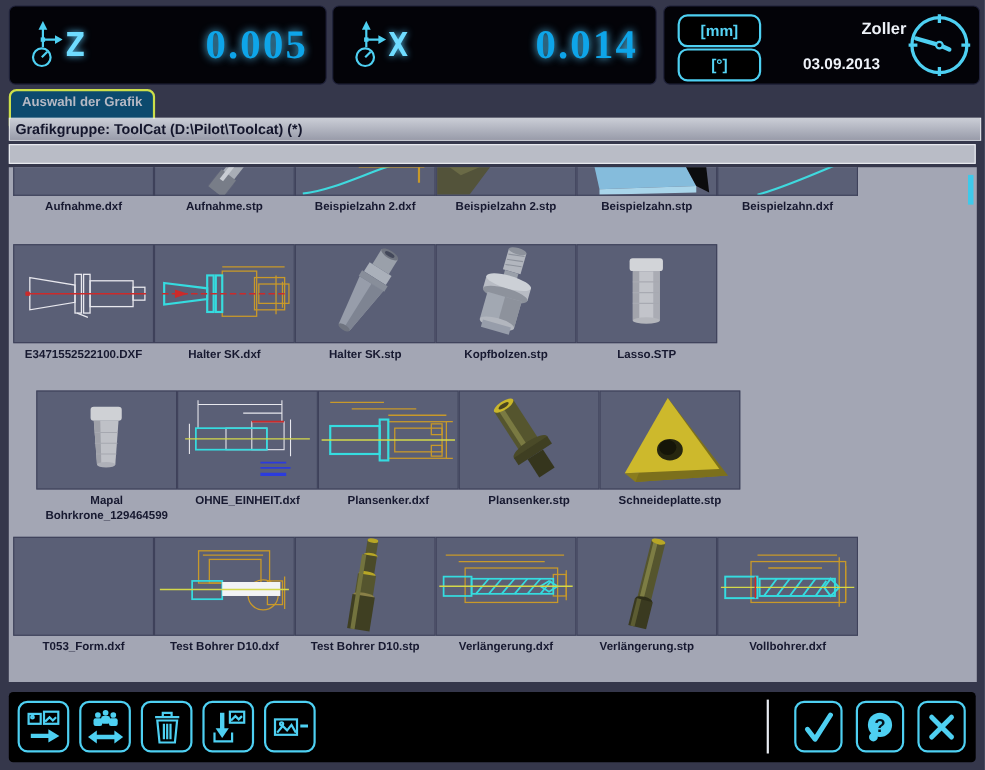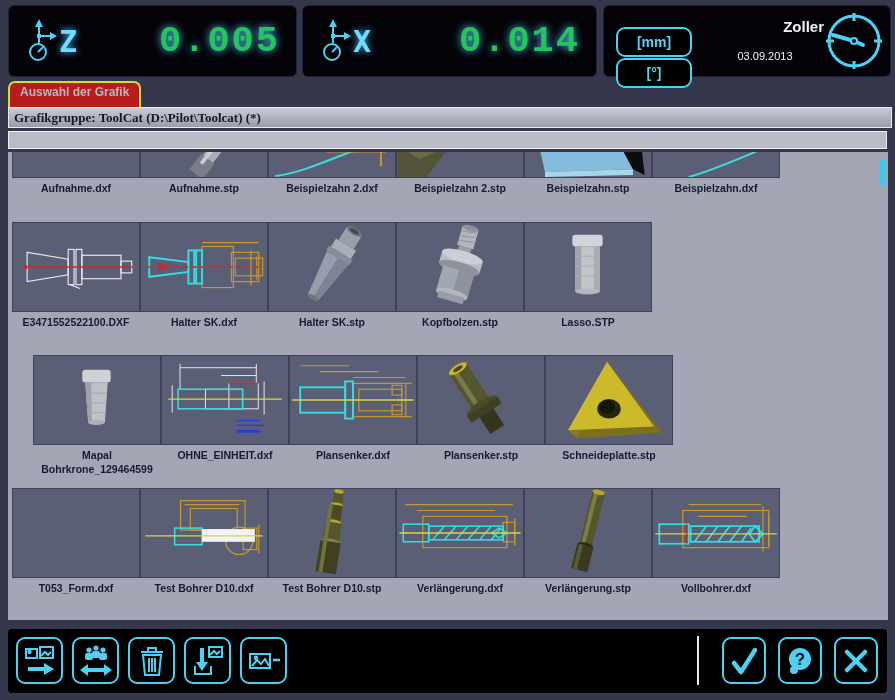--- a/index.html
+++ b/index.html
@@ -6,41 +6,41 @@
   .page{position:relative;width:895px;height:700px;background:#35374b;overflow:hidden;
         font-family:"Liberation Sans",sans-serif;}
   
   .panel{position:absolute;background:#030308;border:1px solid #20223a;border-radius:6px;
          display:flex;align-items:center;}
   .panel-z{left:8px;top:5px;width:287px;height:70px;}
   .panel-x{left:302px;top:5px;width:293px;height:70px;}
   .axis-ic{margin-left:18px;flex:0 0 auto;}
   .axis-letter{color:#6fdcff;font-family:"DejaVu Sans Mono",monospace;font-weight:bold;
         font-size:30px;margin-left:2px;text-shadow:0 0 7px rgba(90,205,255,.9);}
-  .axis-value{margin-left:auto;margin-right:16px;color:#22c55e;
-        font-family:Liberation Mono, monospace;font-weight:bold;font-size:37px;
+  .axis-value{margin-left:auto;margin-right:16px;color:#0ea5e9;
+        font-family:Liberation Serif, serif;font-weight:bold;font-size:37px;
         letter-spacing:2px;text-shadow:0 0 8px rgba(90,205,255,.95);}
   .panel-info{position:absolute;left:603px;top:5px;width:286px;height:70px;background:#030308;
         border:1px solid #20223a;border-radius:6px;}
   .unit-btn{position:absolute;left:12px;width:72px;height:26px;background:#000;
         border:2px solid #4ed0f2;border-radius:9px;color:#55d4f5;font-weight:bold;
-        font-size:14px;display:flex;align-items:center;justify-content:center;cursor:pointer;margin-top:14px;}
+        font-size:14px;display:flex;align-items:center;justify-content:center;cursor:pointer;}
   .unit-mm{top:7px;}.unit-deg{top:38px;}
   .brand{position:absolute;left:100px;top:12px;width:120px;text-align:right;color:#eef2f8;
         font-weight:bold;font-size:15px;}
   .date{position:absolute;left:96px;top:44px;width:130px;text-align:center;color:#eef2f8;
-        font-weight:normal;font-size:11px;}
+        font-weight:bold;font-size:14px;}
   .clock{position:absolute;right:6px;top:5px;}
   
   .badge{position:absolute;left:8px;top:81px;border:2px solid #ccdf4a;border-radius:7px;
-        padding:2px 10px 20px;color:#b6b9c4;font-weight:bold;font-size:12px;background:#b91c1c;}
+        padding:2px 10px 20px;color:#b6b9c4;font-weight:bold;font-size:12px;background:#0c4a6e;}
   .group-bar{position:absolute;left:8px;top:107px;width:877px;height:19px;
         background:linear-gradient(#c9ccd5,#999caa);border:1px solid #e9ebf0;
         color:#14162c;font-weight:bold;font-size:13px;line-height:19px;padding-left:5px;
-        cursor:pointer;font-family:Liberation Serif, serif;}
+        cursor:pointer;}
   .empty-bar{position:absolute;left:8px;top:131px;width:877px;height:16px;
         background:#b9bcc6;border:1px solid #eef0f4;}
   
   .grid{position:absolute;left:8px;top:152px;width:880px;height:468px;background:#a3a6b4;}
   .row{position:absolute;left:0;display:flex;gap:0;padding-left:4px;}
   .r1{top:0;}.r2{top:70px;}.r3{top:203px;padding-left:25px;}.r4{top:336px;}
   .tile{width:128px;cursor:pointer;}
   .thumb{position:relative;width:128px;height:90px;background:#5a5f76;border:1px solid #3e415a;
         overflow:hidden;box-sizing:border-box;}
   .r1 .thumb{height:26px;border-top:none;}

